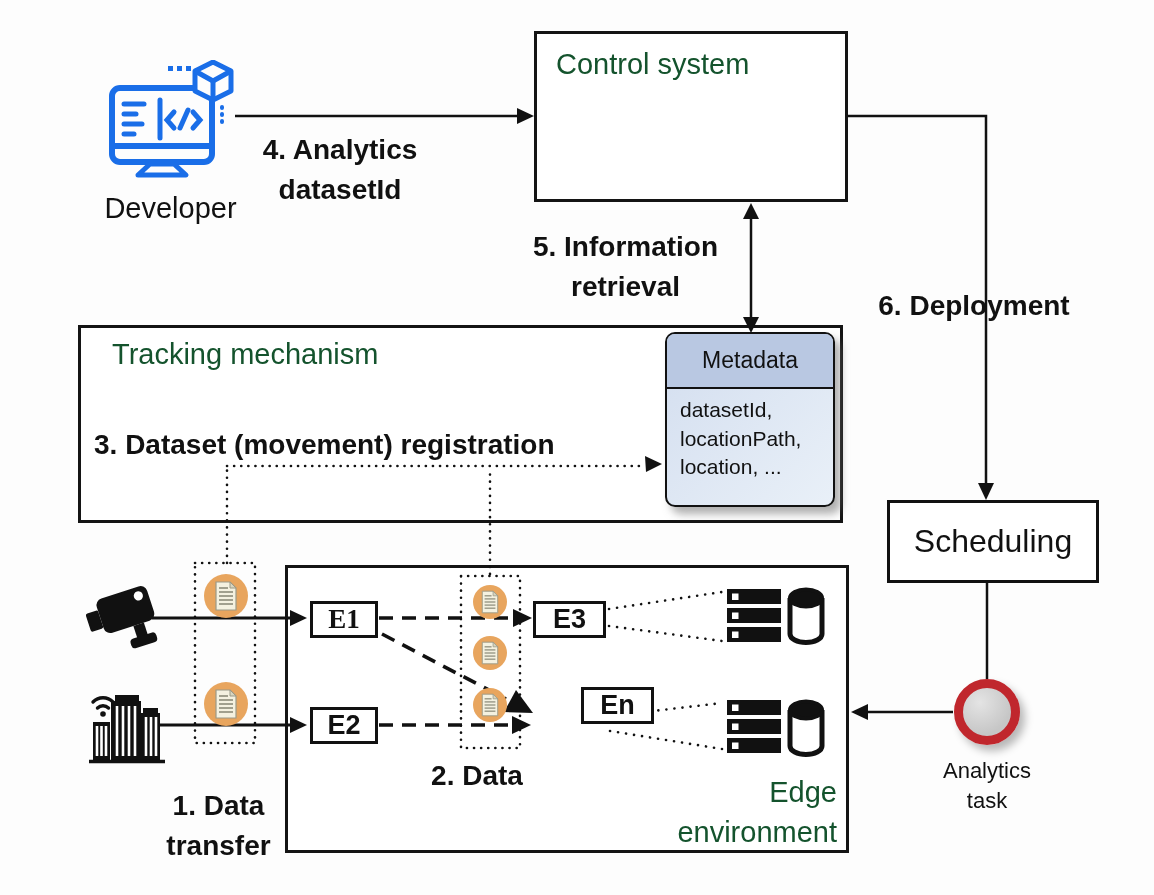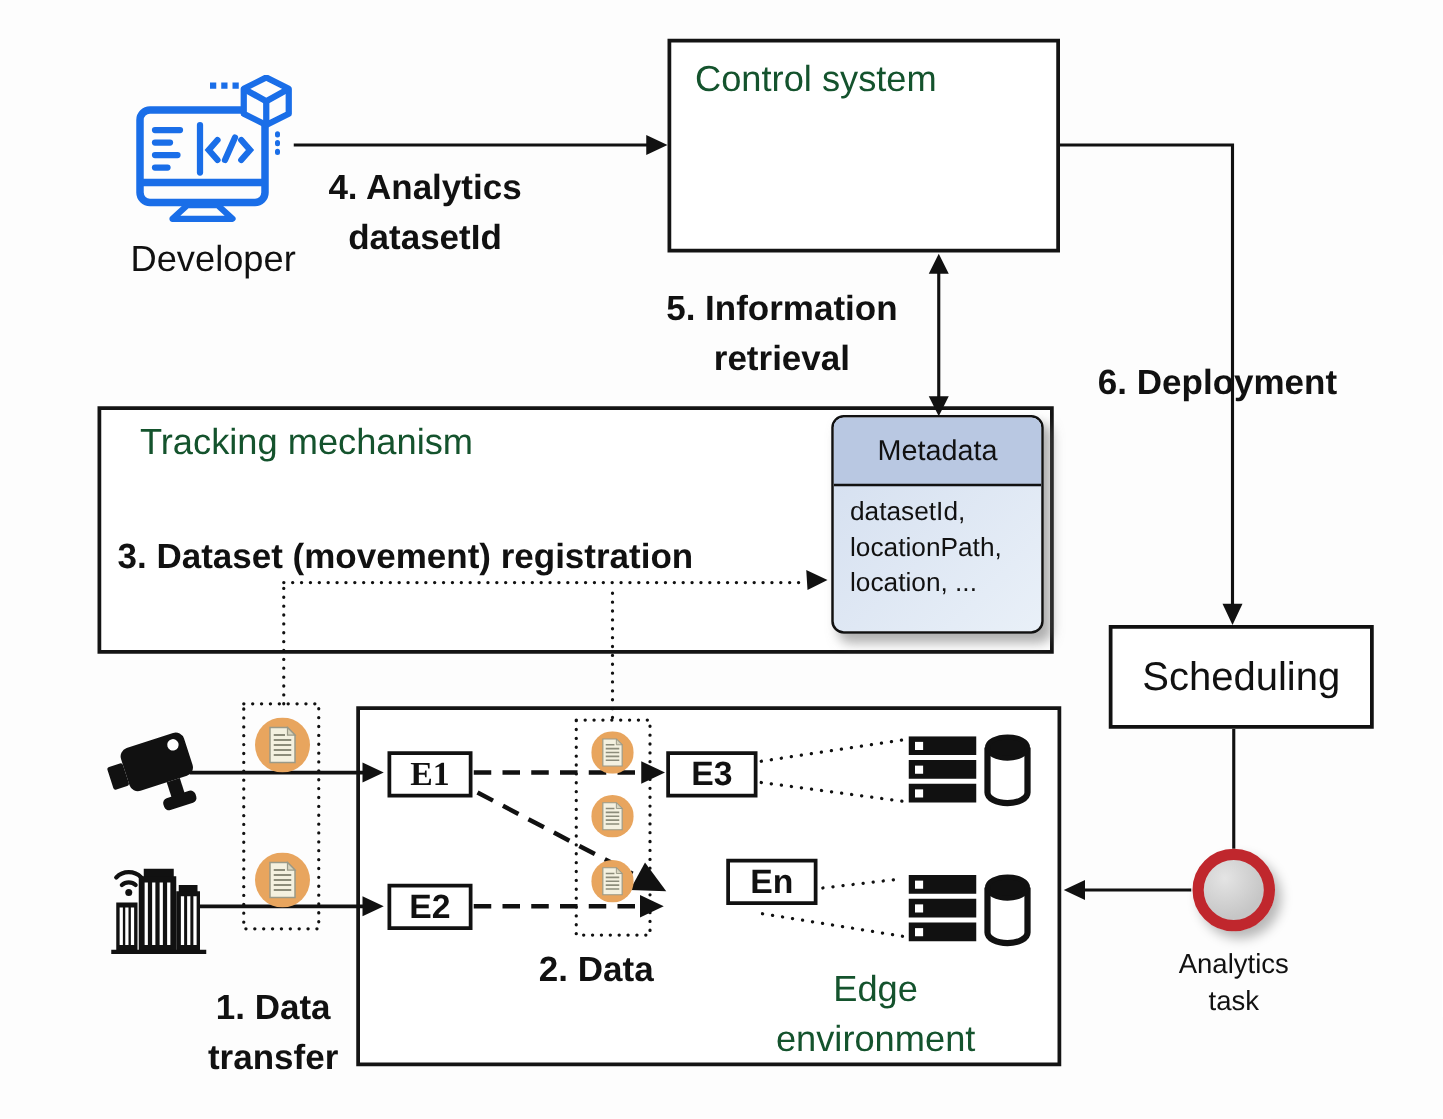--- a/index.html
+++ b/index.html
@@ -277,21 +277,21 @@
     </defs>
   </svg>
 
   <div class="abs step" style="left:136px;top:766px;width:165px;margin-top:20px;">
     <span style="display:block">1. Data</span>
     <span style="display:block">transfer</span>
   </div>
   <div class="abs step" style="left:373px;top:756px;width:208px;">
     <span style="display:block">2. Data</span>
   </div>
-  <div class="abs blue-title" style="left:598px;top:772px;width:205px;text-align:center;line-height:40px;">
+  <div class="abs blue-title" style="left:632px;top:772px;width:205px;text-align:right;line-height:40px;">
     <span style="display:block">Edge</span>
     <span style="display:block">environment</span>
   </div>
 
   <div id="scheduling-box">Scheduling</div>
   <div id="analytics-circle"></div>
   <div class="abs" style="left:912px;top:756px;width:150px;font-size:22px;line-height:30px;text-align:center;z-index:4;">
     <span style="display:block">Analytics</span>
     <span style="display:block">task</span>
   </div>

